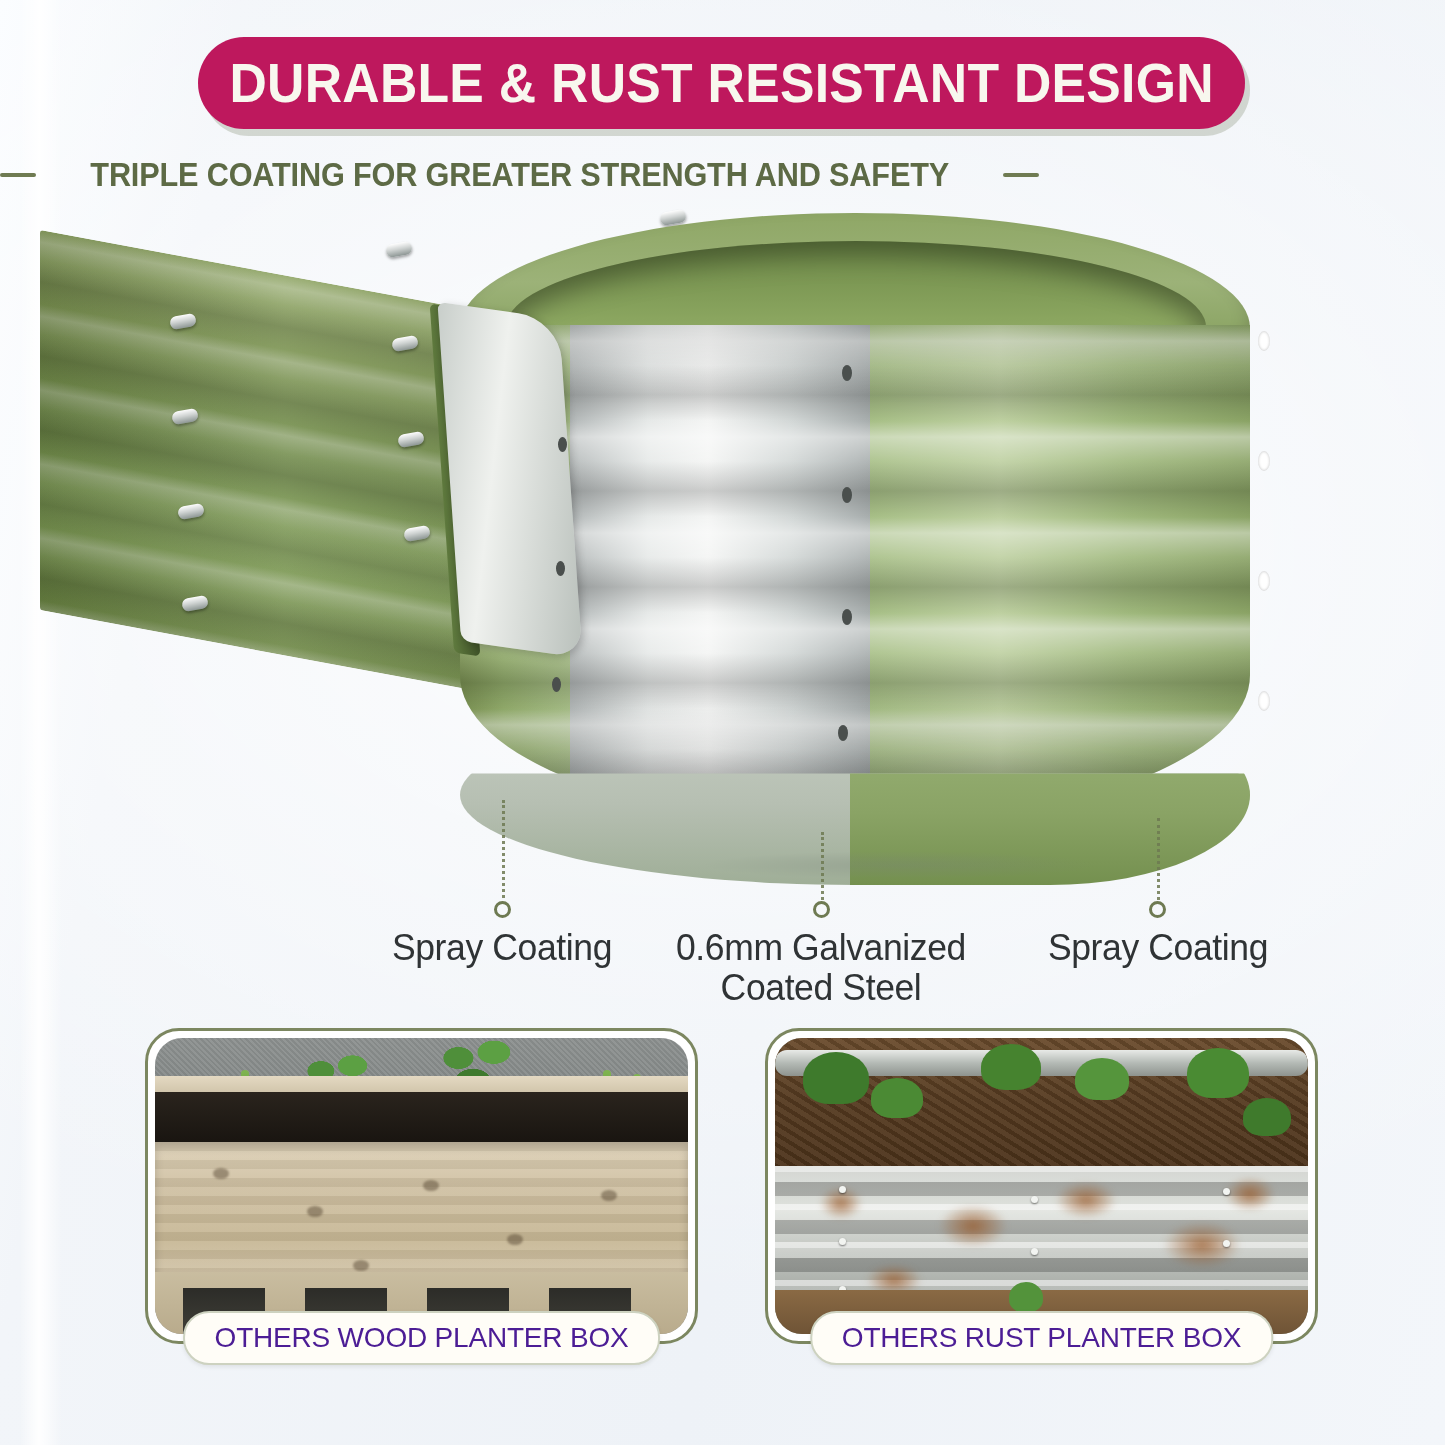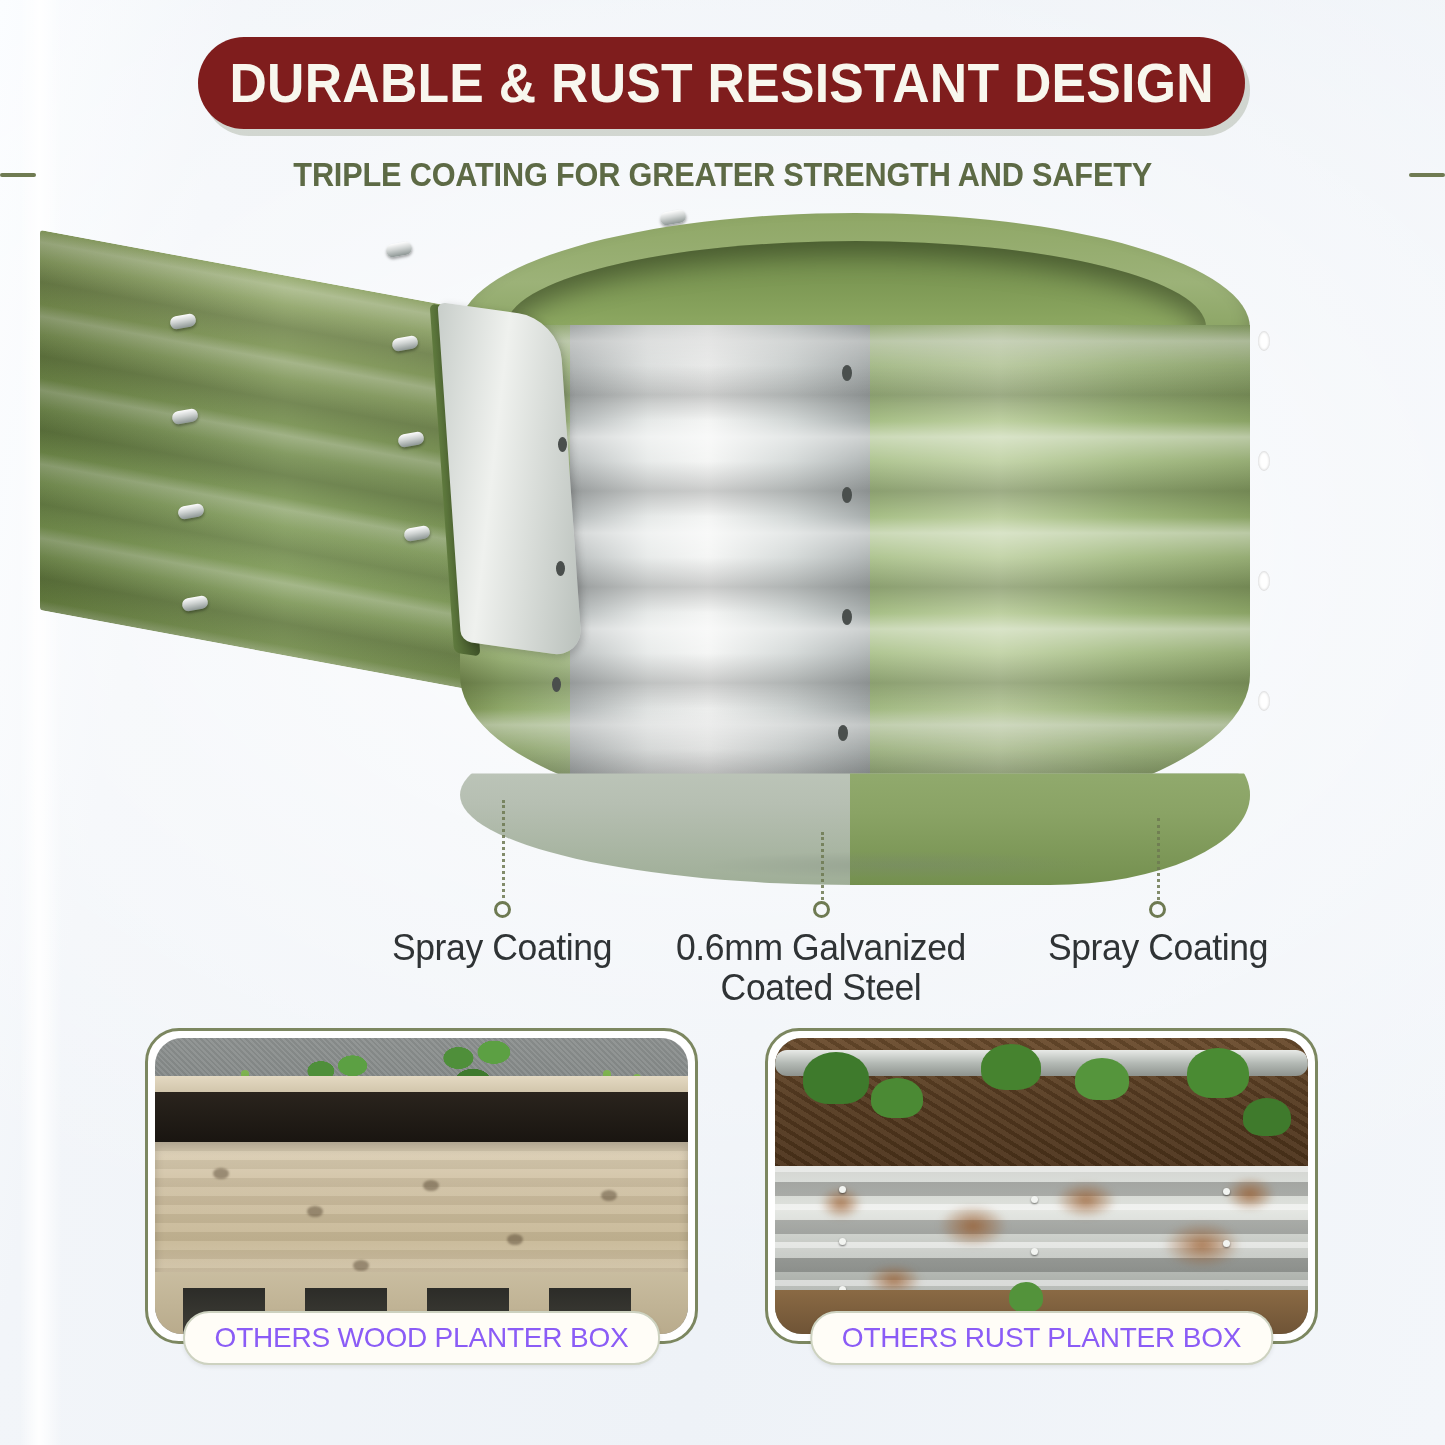--- a/index.html
+++ b/index.html
@@ -19,32 +19,32 @@
   }
   .bg-vignette{
     position:absolute; inset:0;
     background:radial-gradient(120% 75% at 50% 38%, rgba(255,255,255,.85) 0%, rgba(255,255,255,0) 70%);
     pointer-events:none;
   }
 
   
   .banner {
     position:absolute; left:198px; top:37px; width:1047px; height:92px;
-    background:#7f1d1d; border-radius:46px;
+    background:#be185d; border-radius:46px;
     box-shadow:5px 7px 0 rgba(120,130,100,.28);
     display:flex; align-items:center; justify-content:center;
   }
   .banner-text {
     color:#f8f7ee; font-size:55px; font-weight:700; letter-spacing:.3px;
     white-space:nowrap; transform:scaleX(.94); transform-origin:center;
     font-family:"Liberation Sans", sans-serif;
   }
   .subtitle-row {
     position:absolute; left:0; top:150px; width:1445px; height:50px;
-    display:flex; align-items:center; justify-content:space-between; gap:22px;
+    display:flex; align-items:center; justify-content:flex-start; gap:22px;
   }
   .sub-dash { width:36px; height:4px; background:#6f7b52; border-radius:2px; }
   .subtitle-text {
     color:#5d6a45; font-size:33px; font-weight:700; letter-spacing:-.2px;
     white-space:nowrap; transform:scaleX(.93);
   }
 
   
   .hero { position:absolute; left:0; top:205px; width:1445px; height:690px; }
 
@@ -263,21 +263,21 @@
   .rivet{ position:absolute; width:7px; height:7px; border-radius:50%;
     background:#f2f4f1; box-shadow:0 1px 2px rgba(0,0,0,.5); }
   .metal-ground{ position:absolute; left:0; bottom:0; width:100%; height:44px;
     background:linear-gradient(180deg,#8a6a44 0%,#6f5436 100%); }
   .plant-sprig{ position:absolute; background:#3e7a2c; border-radius:50% 50% 40% 40%; }
 
   .photo-pill{
     position:absolute; left:50%; transform:translateX(-50%); bottom:-24px;
     background:#fffdf7; border:2px solid #cdd2c0; border-radius:26px;
     padding:9px 30px; white-space:nowrap;
-    color:#8b5cf6; font-size:28px; letter-spacing:-.2px;
+    color:#4c1d95; font-size:28px; letter-spacing:-.2px;
     box-shadow:0 2px 4px rgba(0,0,0,.08);
   }
 </style>
 </head>
 <body>
 
 <div class="page">
 
   <div class="bg-stripe"></div>
   <div class="bg-vignette"></div>

